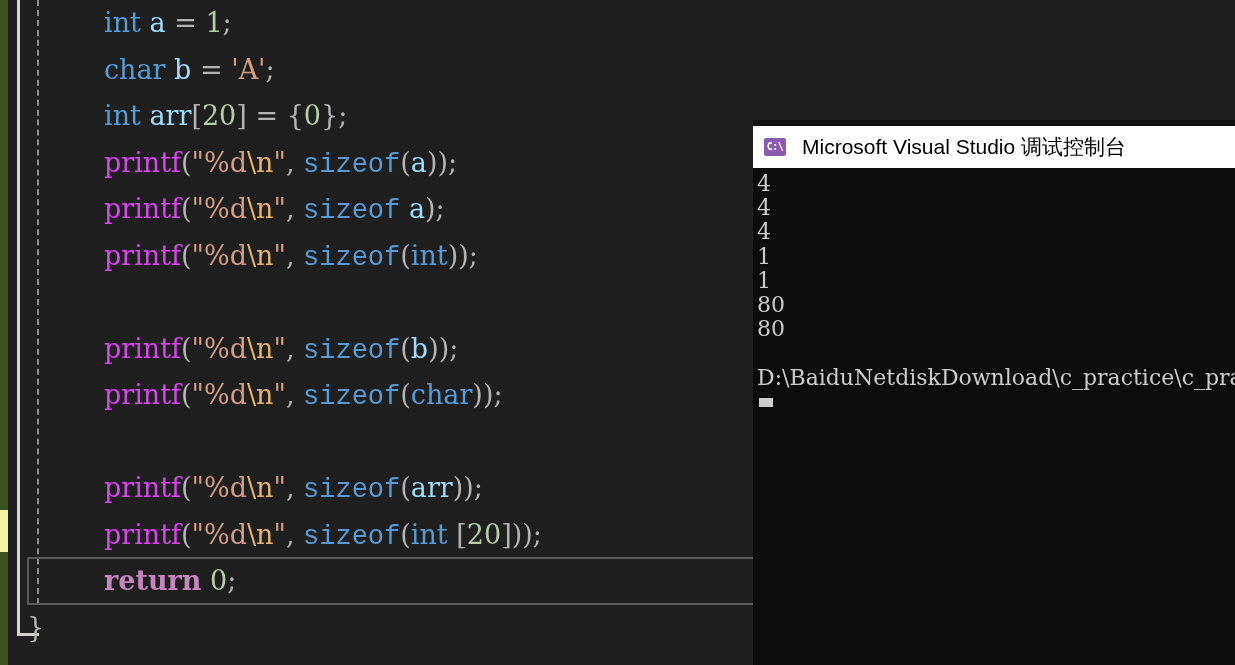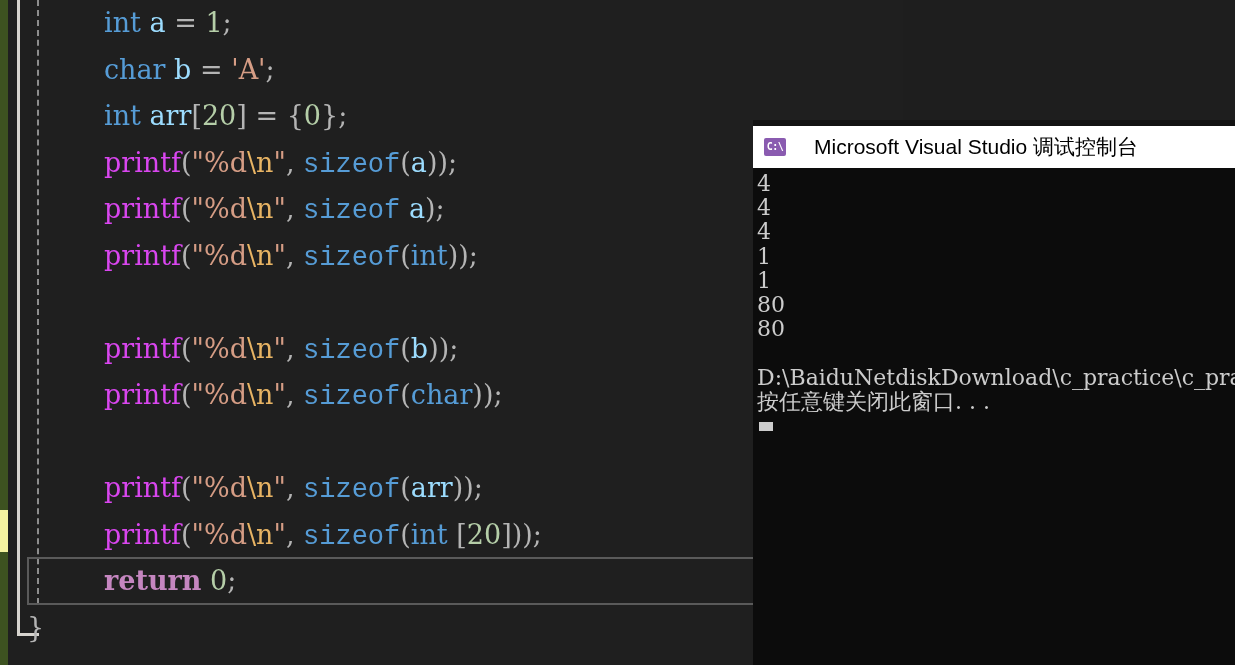--- a/index.html
+++ b/index.html
@@ -128,21 +128,21 @@
     color: #ffffff;
     font-family: "DejaVu Sans Mono", monospace;
     font-size: 10px;
     font-weight: bold;
     line-height: 18px;
     text-align: center;
     letter-spacing: -0.5px;
     flex: 0 0 auto;
   }
   #console-title {
-    margin-left: 28px;
+    margin-left: 16px;
     color: #000000;
     font-family: "Liberation Sans", sans-serif;
     font-size: 21px;
     white-space: nowrap;
   }
   #console-body {
     padding: 4px 0 0 4px;
     color: #cccccc;
     font-family: "DejaVu Serif", serif;
     font-size: 22px;
@@ -185,14 +185,14 @@
   <div class="code" id="code-lines"><div class="line"><span class="t-kw">int</span><span class="t-punct"> </span><span class="t-var">a</span><span class="t-punct"> = </span><span class="t-num">1</span><span class="t-punct">;</span></div><div class="line"><span class="t-kw">char</span><span class="t-punct"> </span><span class="t-var">b</span><span class="t-punct"> = </span><span class="t-str">'A'</span><span class="t-punct">;</span></div><div class="line"><span class="t-kw">int</span><span class="t-punct"> </span><span class="t-var">arr</span><span class="t-punct">[</span><span class="t-num">20</span><span class="t-punct">]</span><span class="t-punct"> = </span><span class="t-punct">{</span><span class="t-num">0</span><span class="t-punct">}</span><span class="t-punct">;</span></div><div class="line"><span class="t-fn">printf</span><span class="t-punct">(</span><span class="t-str">"%d</span><span class="t-esc">\n</span><span class="t-str">"</span><span class="t-punct">, </span><span class="t-sizeof">sizeof</span><span class="t-punct">(</span><span class="t-var">a</span><span class="t-punct">))</span><span class="t-punct">;</span></div><div class="line"><span class="t-fn">printf</span><span class="t-punct">(</span><span class="t-str">"%d</span><span class="t-esc">\n</span><span class="t-str">"</span><span class="t-punct">, </span><span class="t-sizeof">sizeof</span><span class="t-punct"> </span><span class="t-var">a</span><span class="t-punct">)</span><span class="t-punct">;</span></div><div class="line"><span class="t-fn">printf</span><span class="t-punct">(</span><span class="t-str">"%d</span><span class="t-esc">\n</span><span class="t-str">"</span><span class="t-punct">, </span><span class="t-sizeof">sizeof</span><span class="t-punct">(</span><span class="t-kw">int</span><span class="t-punct">))</span><span class="t-punct">;</span></div><div class="line">&nbsp;</div><div class="line"><span class="t-fn">printf</span><span class="t-punct">(</span><span class="t-str">"%d</span><span class="t-esc">\n</span><span class="t-str">"</span><span class="t-punct">, </span><span class="t-sizeof">sizeof</span><span class="t-punct">(</span><span class="t-var">b</span><span class="t-punct">))</span><span class="t-punct">;</span></div><div class="line"><span class="t-fn">printf</span><span class="t-punct">(</span><span class="t-str">"%d</span><span class="t-esc">\n</span><span class="t-str">"</span><span class="t-punct">, </span><span class="t-sizeof">sizeof</span><span class="t-punct">(</span><span class="t-kw">char</span><span class="t-punct">))</span><span class="t-punct">;</span></div><div class="line">&nbsp;</div><div class="line"><span class="t-fn">printf</span><span class="t-punct">(</span><span class="t-str">"%d</span><span class="t-esc">\n</span><span class="t-str">"</span><span class="t-punct">, </span><span class="t-sizeof">sizeof</span><span class="t-punct">(</span><span class="t-var">arr</span><span class="t-punct">))</span><span class="t-punct">;</span></div><div class="line"><span class="t-fn">printf</span><span class="t-punct">(</span><span class="t-str">"%d</span><span class="t-esc">\n</span><span class="t-str">"</span><span class="t-punct">, </span><span class="t-sizeof">sizeof</span><span class="t-punct">(</span><span class="t-kw">int</span><span class="t-punct"> [</span><span class="t-num">20</span><span class="t-punct">]))</span><span class="t-punct">;</span></div><div class="line"><span class="t-ctrl">return</span><span class="t-punct"> </span><span class="t-num">0</span><span class="t-punct">;</span></div><div class="line brace-line"><span class="t-punct">}</span></div></div>
 </div>
 
 <div id="console-top-strip"></div>
 
 <div id="console">
   <div id="console-titlebar">
     <div id="console-icon">C:\</div>
     <div id="console-title">Microsoft Visual Studio 调试控制台</div>
   </div>
-  <div id="console-body"><div>4</div><div>4</div><div>4</div><div>1</div><div>1</div><div>80</div><div>80</div><div class="blank">&nbsp;</div><div>D:\BaiduNetdiskDownload\c_practice\c_pra</div><div>按任意键关闭此窗口. . .</div><div id="console-cursor"></div></div>
+  <div id="console-body"><div>4</div><div>4</div><div>4</div><div>1</div><div>1</div><div>80</div><div>80</div><div class="blank">&nbsp;</div><div>D:\BaiduNetdiskDownload\c_practice\c_pra</div><div id="console-cursor"></div></div>
 </div>
 
 </body></html>

